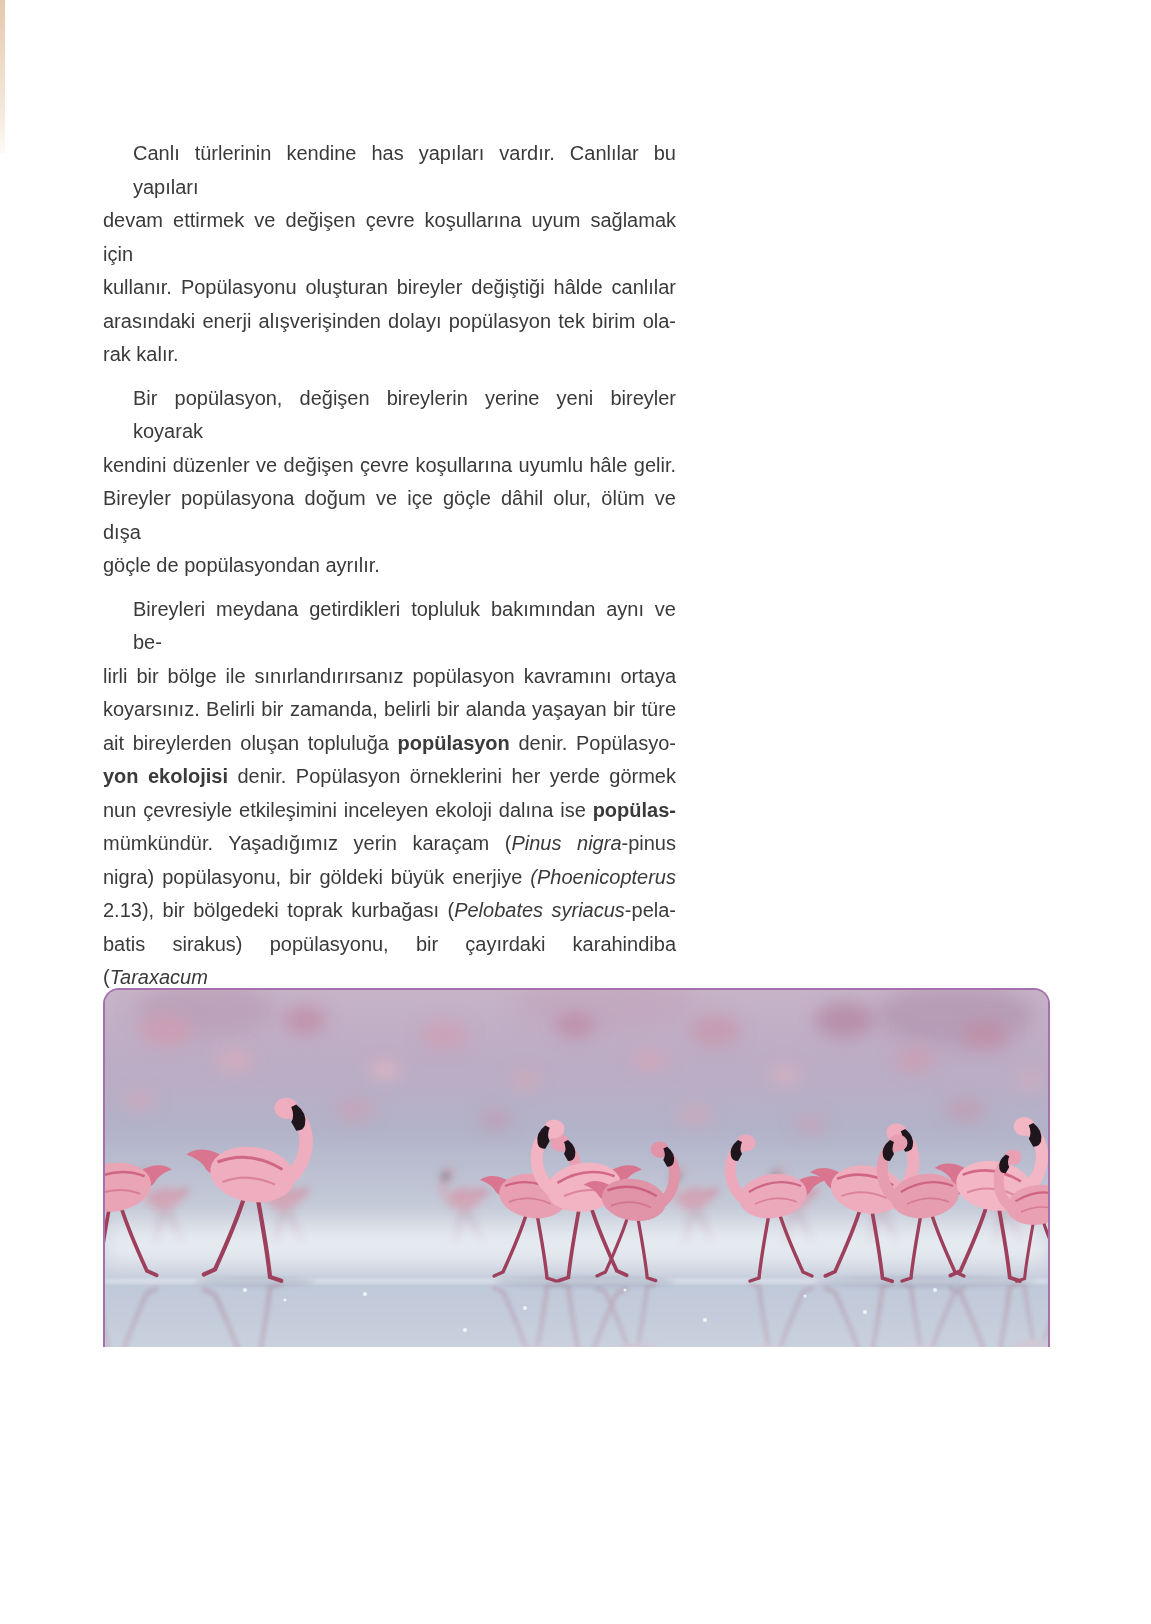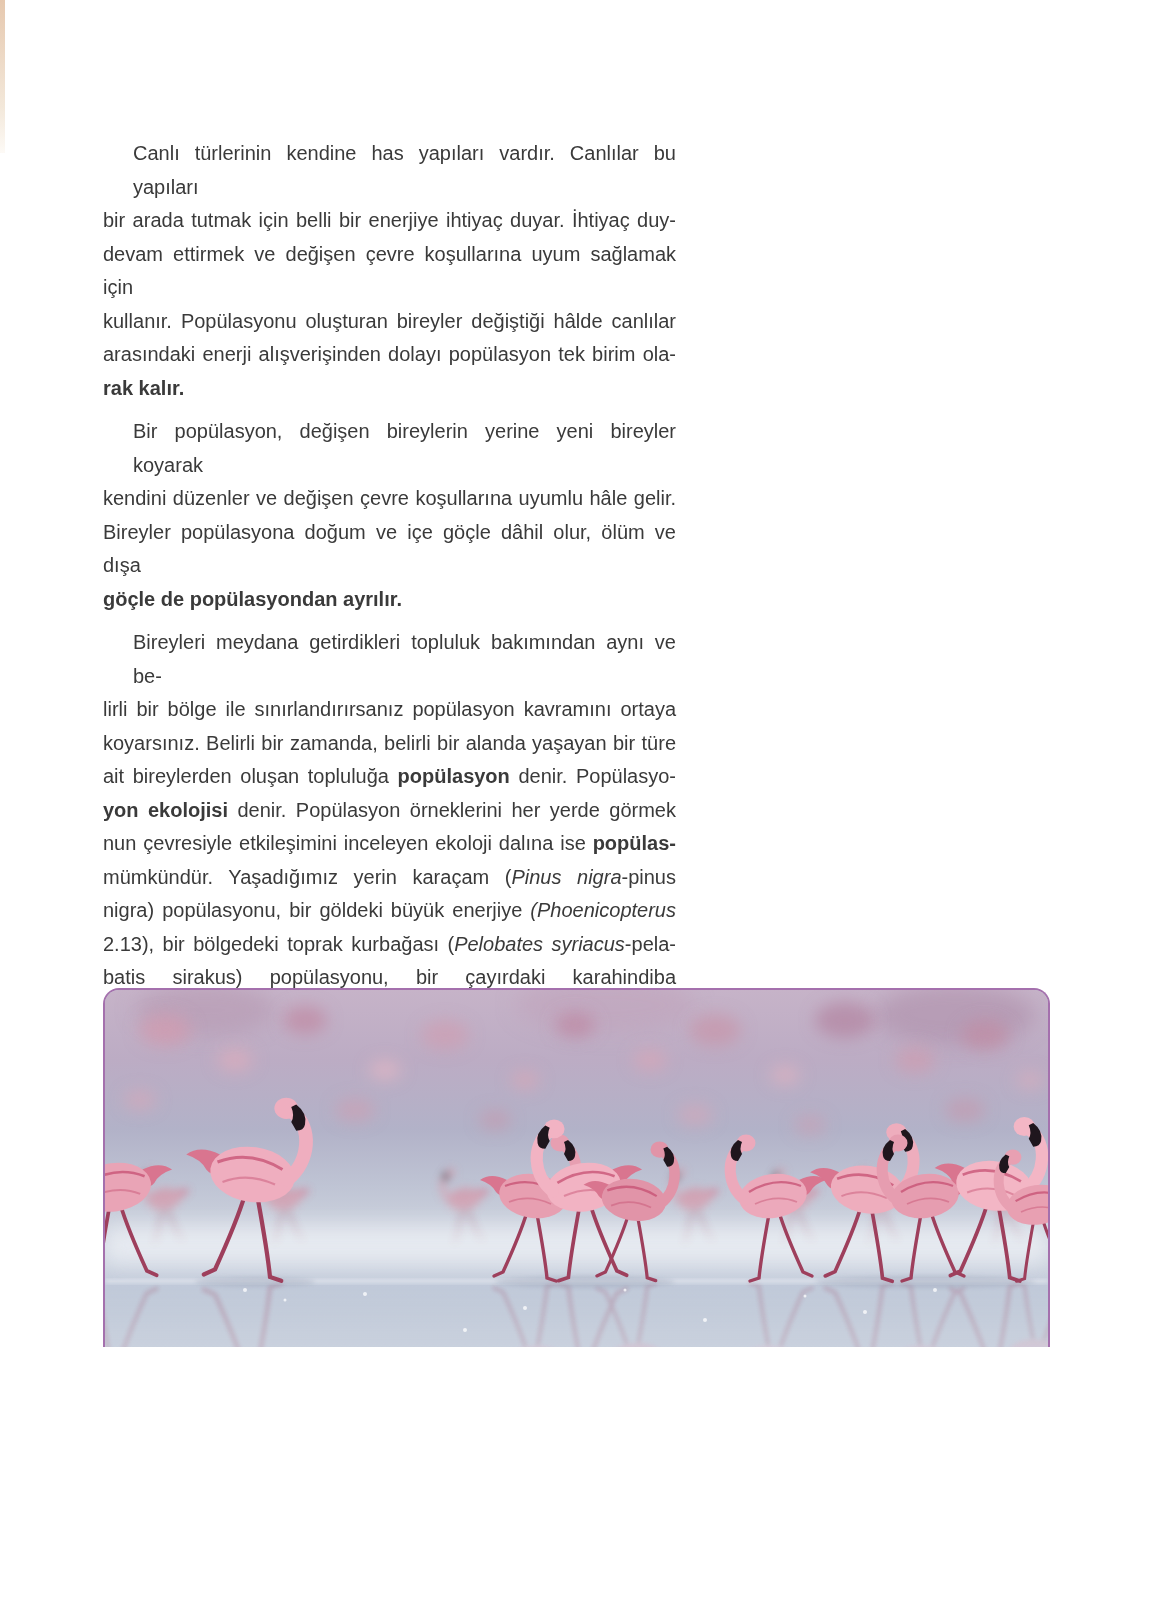--- a/index.html
+++ b/index.html
@@ -14,21 +14,21 @@
     position:absolute;left:0;top:0;width:5px;height:153px;
     background:linear-gradient(to bottom,#e6c8ae,#f3e8da 70%,#fdfaf6);
   }
   
   .text-column{
     position:absolute;left:103px;top:137px;width:573px;
     font-size:20px;line-height:33.5px;color:#3a3a3a;
   }
   .para + .para{margin-top:10px;}
   .tline{text-align:justify;text-align-last:justify;min-height:33.5px;}
-  .tline.lastline{text-align-last:left;font-weight:bold;}
+  .tline.lastline{text-align-last:left;}
   .tline.firstline{padding-left:30px;}
   .b{font-weight:bold;}
   .i{font-style:italic;}
   
   .figure{position:absolute;left:103px;top:988px;width:947px;}
   .photo{
     box-sizing:border-box;height:468px;width:947px;
     border:2px solid #a470ad;border-bottom:none;
     border-radius:16px;overflow:hidden;background:#c2c4d4;
   }
@@ -58,21 +58,20 @@
 </head>
 <body>
 
 <div class="page">
 
   <div class="accent-stripe"></div>
 
   <div class="text-column">
       <div class="para">
         <div class="tline firstline"><span>Canlı türlerinin kendine has yapıları vardır. Canlılar bu yapıları</span></div>
-        <div class="tline"><span>bir arada tutmak için belli bir enerjiye ihtiyaç duyar. İhtiyaç duy-</span></div>
         <div class="tline"><span>devam ettirmek ve değişen çevre koşullarına uyum sağlamak için</span></div>
         <div class="tline"><span>kullanır. Popülasyonu oluşturan bireyler değiştiği hâlde canlılar</span></div>
         <div class="tline"><span>arasındaki enerji alışverişinden dolayı popülasyon tek birim ola-</span></div>
         <div class="tline lastline"><span>rak kalır.</span></div>
       </div>
       <div class="para">
         <div class="tline firstline"><span>Bir popülasyon, değişen bireylerin yerine yeni bireyler koyarak</span></div>
         <div class="tline"><span>kendini düzenler ve değişen çevre koşullarına uyumlu hâle gelir.</span></div>
         <div class="tline"><span>Bireyler popülasyona doğum ve içe göçle dâhil olur, ölüm ve dışa</span></div>
         <div class="tline lastline"><span>göçle de popülasyondan ayrılır.</span></div>

